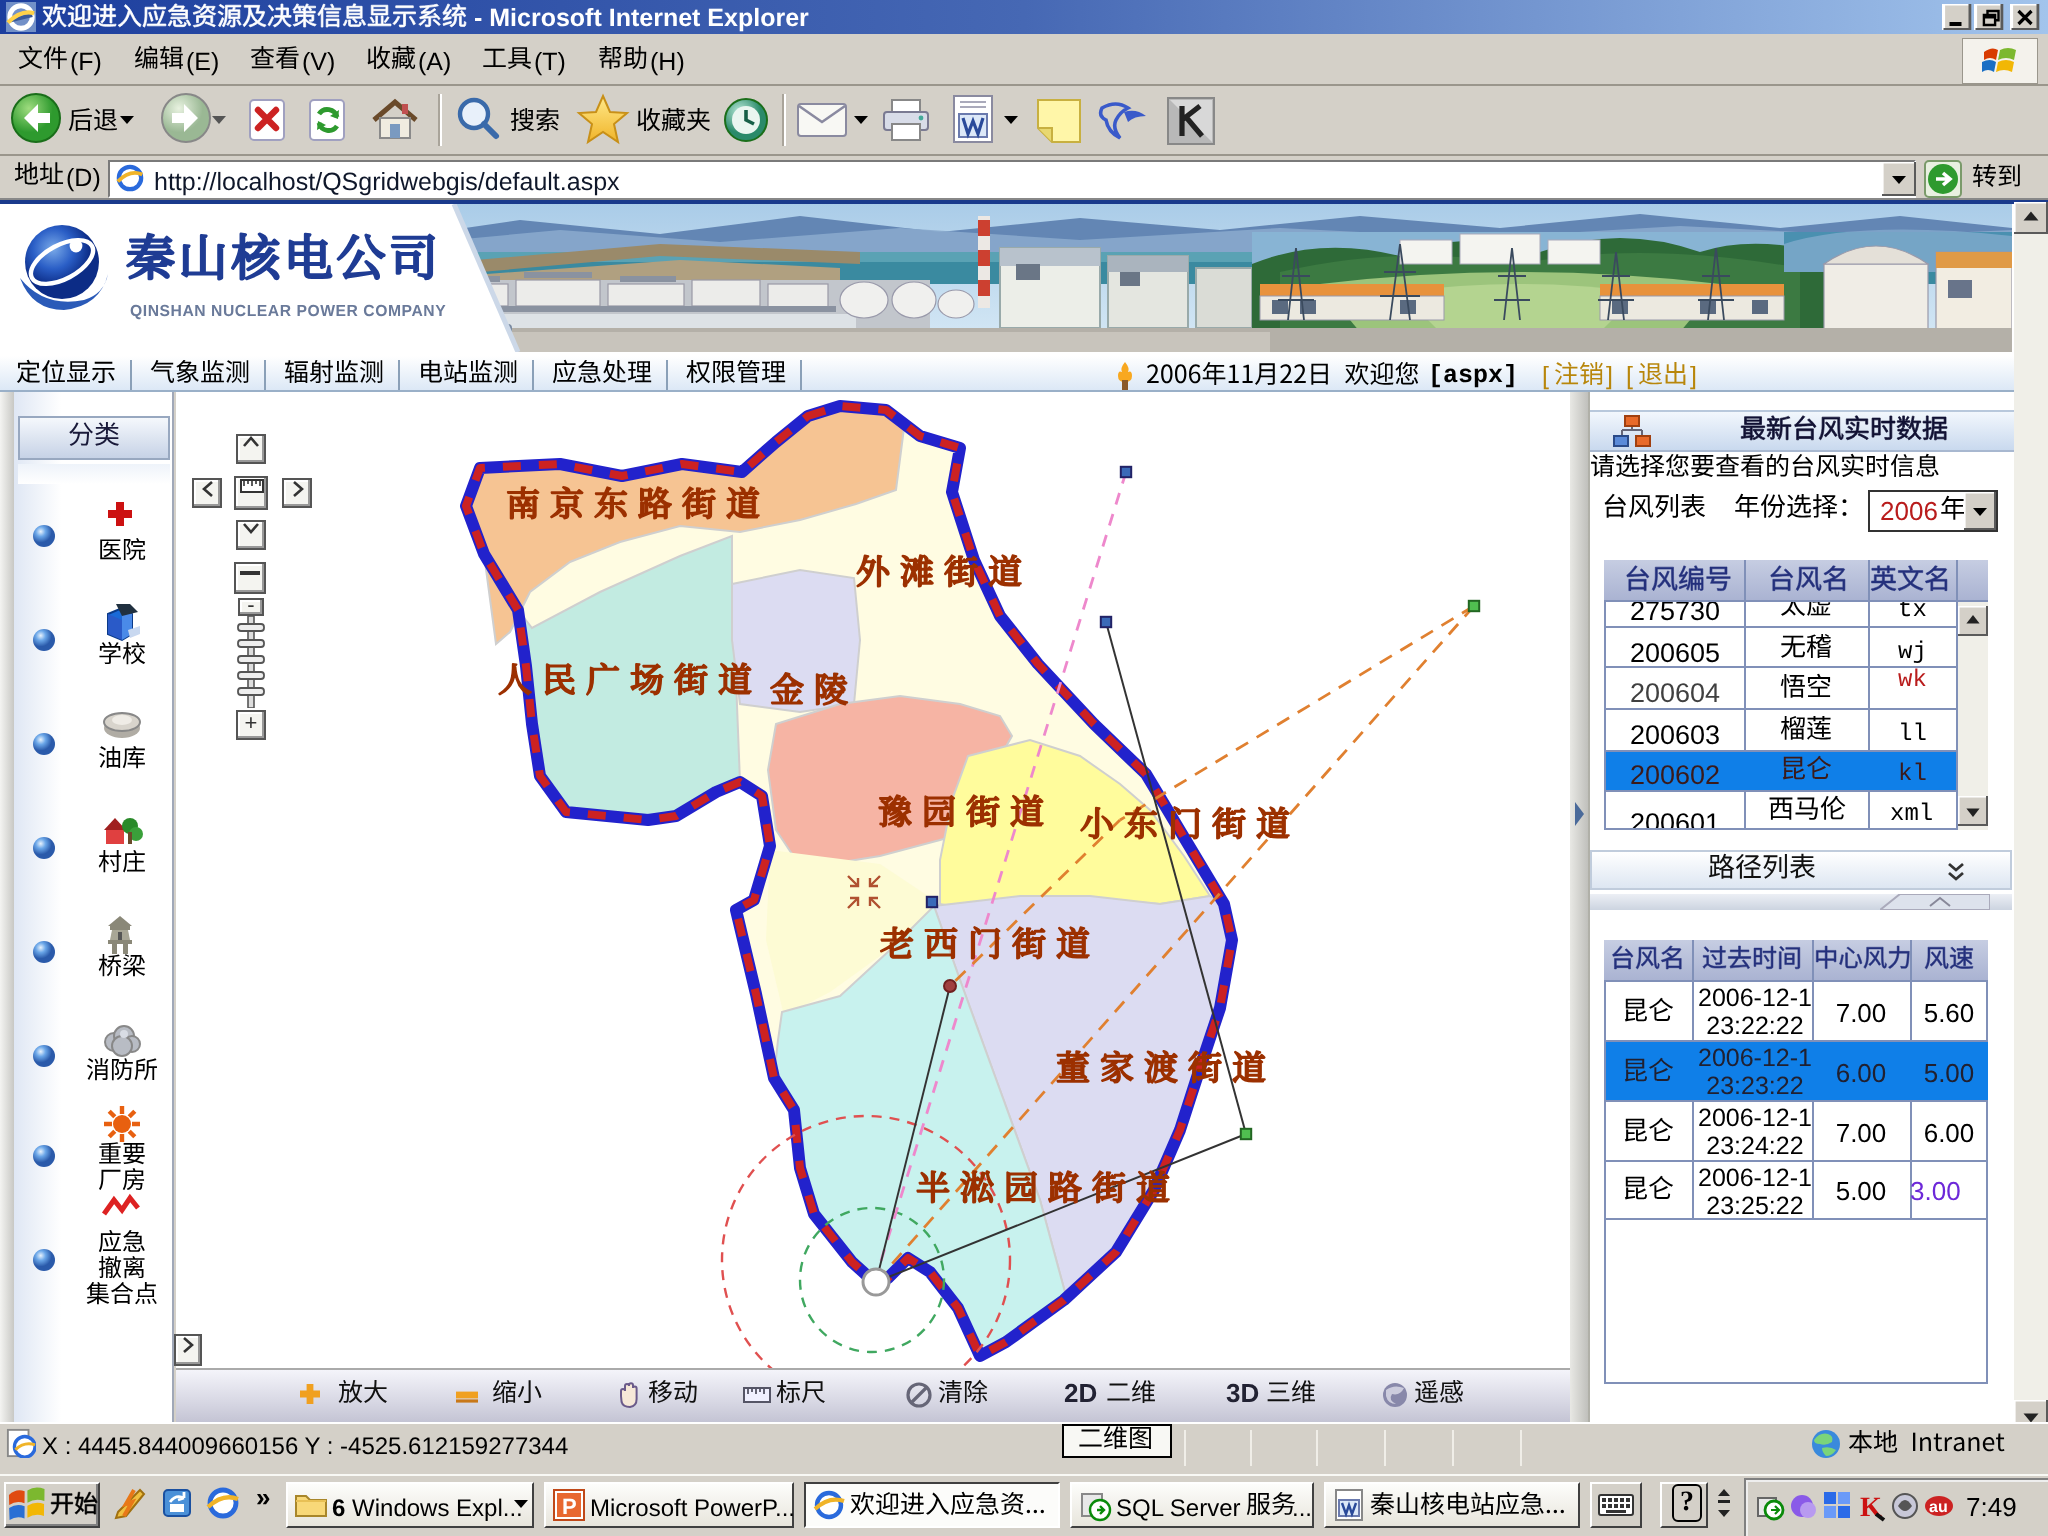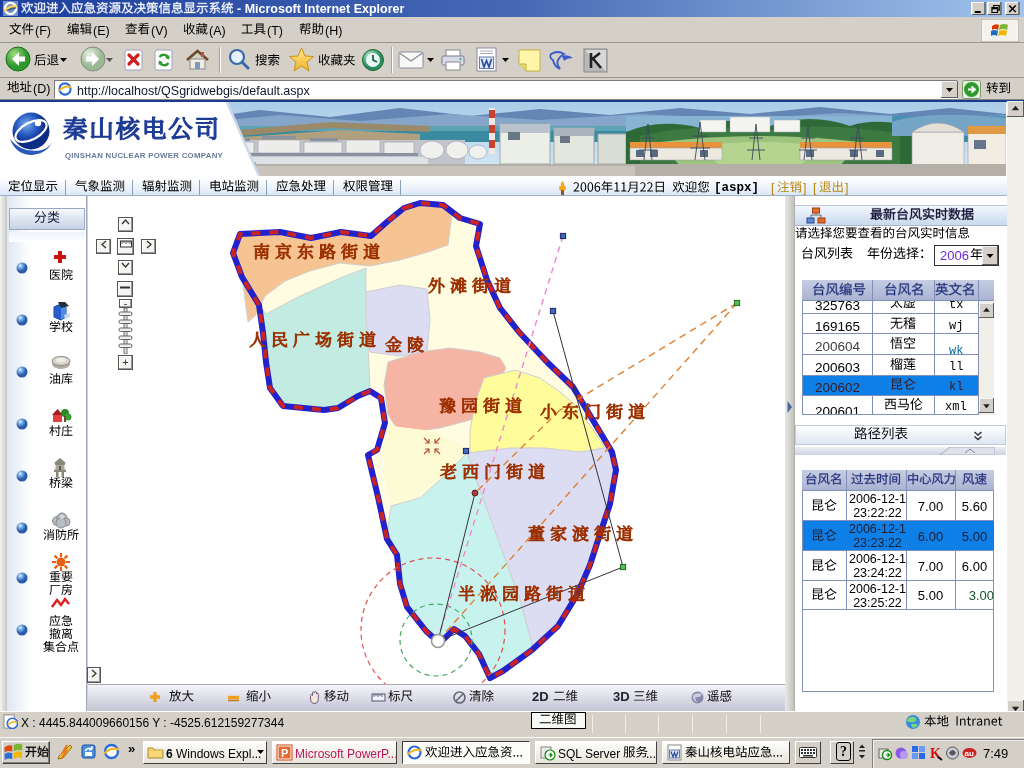--- a/index.html
+++ b/index.html
@@ -1179,21 +1179,21 @@
 <svg class="ct " style="position:absolute;left:867.0px;top:248.0px;overflow:visible" width="65.0" height="13" viewBox="0 -760 5000 1000" preserveAspectRatio="none">
     <g fill="#000">
       <use href="#s5E74" x="0"></use>
       <use href="#s4EFD" x="1000"></use>
       <use href="#s9009" x="2000"></use>
       <use href="#s62E9" x="3000"></use>
       <use href="#sFF1A" x="4000"></use>
     </g>
   </svg>
 <div style="position:absolute;left:934px;top:245px;width:65px;height:21px;background:#fff;border:1px solid #333"></div>
-<div style="position:absolute;left:940px;top:248px;font:13px 'Liberation Sans',sans-serif;color:#6d28d9">2006</div>
+<div style="position:absolute;left:940px;top:248px;font:13px 'Liberation Sans',sans-serif;color:#b91c1c">2006</div>
 <svg class="ct " style="position:absolute;left:970.0px;top:249.0px;overflow:visible" width="13.0" height="13" viewBox="0 -760 1000 1000" preserveAspectRatio="none">
     <g fill="#000">
       <use href="#s5E74" x="0"></use>
     </g>
   </svg>
 <svg style="position:absolute;left:982px;top:246px" width="16" height="19" viewBox="0 0 16 19">
 <rect width="16" height="19" fill="#d4d0c8"></rect>
     <path d="M0 19 V0 H16" stroke="#fff" stroke-width="1.6" fill="none"></path>
     <path d="M15.6 0 V18.6 H0" stroke="#5a5a5a" stroke-width="1.2" fill="none"></path>
 <path d="M4.5 8 L8 12 L11.5 8 Z" fill="#000"></path>
@@ -1221,46 +1221,46 @@
       <use href="#s6587" x="1000"></use>
       <use href="#s540D" x="2000"></use>
     </g>
   </svg>
 <div style="position:absolute;left:872px;top:280px;width:1px;height:135px;background:#8090b8"></div>
 <div style="position:absolute;left:934px;top:280px;width:1px;height:135px;background:#8090b8"></div>
 <div style="position:absolute;left:978px;top:280px;width:1px;height:135px;background:#8090b8"></div>
 <div style="position:absolute;left:802px;top:280px;width:192px;height:0px"></div>
 <div style="position:absolute;left:803px;top:301px;width:175px;height:113px;overflow:hidden">
     <div style="position:absolute;left:0;top:12px;width:175px;height:1px;background:#8090b8"></div>
-    <div style="position:absolute;left:12px;top:-3.0px;font:13.5px 'Liberation Sans',sans-serif;color:#000">325763</div>
+    <div style="position:absolute;left:12px;top:-3.0px;font:13.5px 'Liberation Sans',sans-serif;color:#000">275730</div>
     <svg class="ct " style="position:absolute;left:87.0px;top:-4.0px;overflow:visible" width="26.0" height="13" viewBox="0 -760 2000 1000" preserveAspectRatio="none">
       <g fill="#000">
         <use href="#s592A" x="0"></use>
         <use href="#s865A" x="1000"></use>
       </g>
     </svg>
     <div style="position:absolute;left:146px;top:-3.0px;font:12px 'Liberation Mono',monospace;color:#000">tx</div>
     <div style="position:absolute;left:0;top:32px;width:175px;height:1px;background:#8090b8"></div>
-    <div style="position:absolute;left:12px;top:17.5px;font:13.5px 'Liberation Sans',sans-serif;color:#000">169165</div>
+    <div style="position:absolute;left:12px;top:17.5px;font:13.5px 'Liberation Sans',sans-serif;color:#000">200605</div>
     <svg class="ct " style="position:absolute;left:87.0px;top:16.5px;overflow:visible" width="26.0" height="13" viewBox="0 -760 2000 1000" preserveAspectRatio="none">
       <g fill="#000">
         <use href="#s65E0" x="0"></use>
         <use href="#s7A3D" x="1000"></use>
       </g>
     </svg>
     <div style="position:absolute;left:146px;top:17.5px;font:12px 'Liberation Mono',monospace;color:#000">wj</div>
     <div style="position:absolute;left:0;top:53px;width:175px;height:1px;background:#8090b8"></div>
     <div style="position:absolute;left:12px;top:37.5px;font:13.5px 'Liberation Sans',sans-serif;color:#404040">200604</div>
     <svg class="ct " style="position:absolute;left:87.0px;top:36.5px;overflow:visible" width="26.0" height="13" viewBox="0 -760 2000 1000" preserveAspectRatio="none">
       <g fill="#000">
         <use href="#s609F" x="0"></use>
         <use href="#s7A7A" x="1000"></use>
       </g>
     </svg>
-    <div style="position:absolute;left:146px;top:43px;font:12px 'Liberation Mono',monospace;color:#0369a1">wk</div>
+    <div style="position:absolute;left:146px;top:32px;font:12px 'Liberation Mono',monospace;color:#b91c1c">wk</div>
     <div style="position:absolute;left:0;top:74px;width:175px;height:1px;background:#8090b8"></div>
     <div style="position:absolute;left:12px;top:58.5px;font:13.5px 'Liberation Sans',sans-serif;color:#000">200603</div>
     <svg class="ct " style="position:absolute;left:87.0px;top:57.5px;overflow:visible" width="26.0" height="13" viewBox="0 -760 2000 1000" preserveAspectRatio="none">
       <g fill="#000">
         <use href="#s69B4" x="0"></use>
         <use href="#s83B2" x="1000"></use>
       </g>
     </svg>
     <div style="position:absolute;left:146px;top:58.5px;font:12px 'Liberation Mono',monospace;color:#000">ll</div>
     <div style="position:absolute;left:0;top:75px;width:175px;height:20px;background:#0f7fe8"></div>
@@ -1380,21 +1380,21 @@
 <div style="position:absolute;left:955px;top:559px;width:39px;text-align:center;font:13px 'Liberation Sans',sans-serif;color:#000">6.00</div>
 <div style="position:absolute;left:803px;top:609px;width:191px;height:1px;background:#8090b8"></div>
 <svg class="ct " style="position:absolute;left:811.0px;top:589.0px;overflow:visible" width="26.0" height="13" viewBox="0 -760 2000 1000" preserveAspectRatio="none">
     <g fill="#000">
       <use href="#s6606" x="0"></use>
       <use href="#s4ED1" x="1000"></use>
     </g>
   </svg>
 <div style="position:absolute;left:849px;top:582px;width:57px;text-align:center;font:12.5px 'Liberation Sans',sans-serif;color:#000;line-height:14px">2006-12-1<br>23:25:22</div>
 <div style="position:absolute;left:906px;top:588px;width:49px;text-align:center;font:13px 'Liberation Sans',sans-serif;color:#000">5.00</div>
-<div style="position:absolute;left:955px;top:588px;width:39px;text-align:right;font:13px 'Liberation Sans',sans-serif;color:#14532d">3.00</div>
+<div style="position:absolute;left:955px;top:588px;width:39px;text-align:left;font:13px 'Liberation Sans',sans-serif;color:#6d28d9">3.00</div>
 <div style="position:absolute;left:1007px;top:101px;width:17px;height:615px;background:#f0efe8"></div>
 <svg style="position:absolute;left:1007px;top:101px" width="17" height="16" viewBox="0 0 17 16">
     <rect width="17" height="16" fill="#d4d0c8"></rect>
     <path d="M0 16 V0 H17" stroke="#fff" stroke-width="1.6" fill="none"></path>
     <path d="M16.6 0 V15.6 H0" stroke="#5a5a5a" stroke-width="1.2" fill="none"></path>
     <path d="M8.5 4.8 L12.24 9.28 H4.760000000000001 Z" fill="#222"></path>
   </svg>
 <svg style="position:absolute;left:1007px;top:700px" width="17" height="16" viewBox="0 0 17 16">
     <rect width="17" height="16" fill="#d4d0c8"></rect>
     <path d="M0 16 V0 H17" stroke="#fff" stroke-width="1.6" fill="none"></path>
@@ -1479,21 +1479,21 @@
 <div style="position:absolute;left:166px;top:747px;font:12px 'Liberation Sans',sans-serif;color:#000;white-space:nowrap"><b>6</b> Windows Expl...</div>
 <svg style="position:absolute;left:257px;top:750px" width="7" height="4" viewBox="0 0 7 4">
     <path d="M0 0 H7 L3.5 4 Z" fill="#000"></path>
   </svg>
 <div style="position:absolute;left:272px;top:741px;width:125px;height:23px;background:linear-gradient(180deg,#fdfdfb,#e8e5dc);border:1px solid;border-color:#fff #404040 #404040 #fff"></div>
 <div style="position:absolute;left:276px;top:744px;width:17px;height:17px"><svg width="17" height="17" viewBox="0 0 17 17">
       <rect x="1" y="1" width="15" height="15" fill="#fff" stroke="#c04818"></rect>
       <rect x="2.5" y="2.5" width="12" height="12" fill="#e86830"></rect>
       <text x="5" y="13" font-size="11" font-weight="bold" fill="#fff" font-family="Liberation Sans">P</text>
     </svg></div>
-<div style="position:absolute;left:295px;top:747px;font:12px 'Liberation Sans',sans-serif;color:#be185d;white-space:nowrap">Microsoft PowerP...</div>
+<div style="position:absolute;left:295px;top:747px;font:12px 'Liberation Sans',sans-serif;color:#000000;white-space:nowrap">Microsoft PowerP...</div>
 <div style="position:absolute;left:402px;top:741px;width:128px;height:23px;background:#fcfcfa;border:1px solid;border-color:#404040 #fff #fff #404040"></div>
 <div style="position:absolute;left:406px;top:744px;width:17px;height:17px"><svg width="17" height="17" viewBox="0 0 17 17">
       <circle cx="8.5" cy="8.5" r="6" fill="#fff" stroke="#2a6adc" stroke-width="2.2"></circle>
       <path d="M1.5 10.5 Q8.5 4 16 6.5" stroke="#f0b429" stroke-width="2" fill="none"></path>
     </svg></div>
 <svg class="ct " style="position:absolute;left:425.0px;top:747.0px;overflow:visible" width="97.9" height="12.5" viewBox="0 -760 7834 1000" preserveAspectRatio="none">
     <g fill="#000">
       <use href="#s6B22" x="0"></use>
       <use href="#s8FCE" x="1000"></use>
       <use href="#s8FDB" x="2000"></use>

